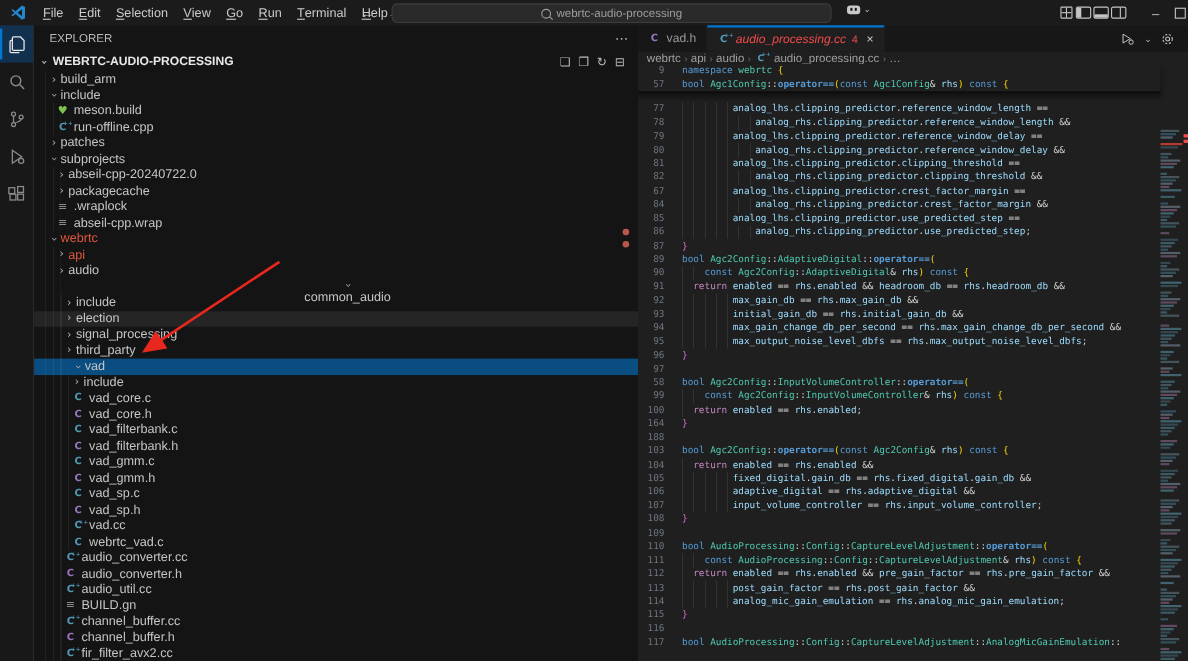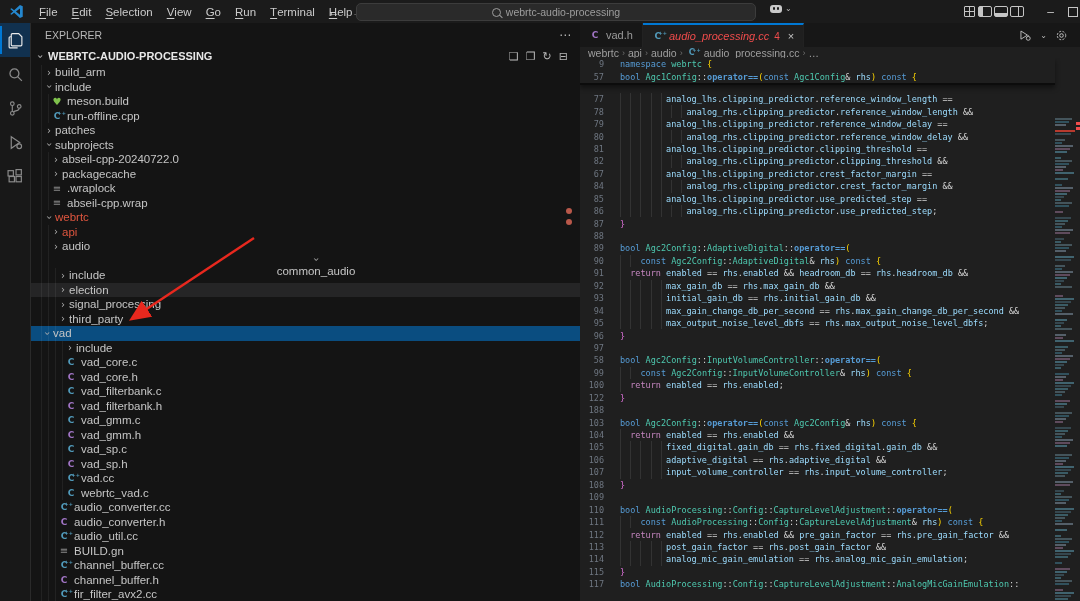--- a/index.html
+++ b/index.html
@@ -267,21 +267,21 @@
           <span class="tlabel">election</span>
         </div>
         <div class="trow" style="padding-left: 27px; background-image: repeating-linear-gradient(90deg, rgba(255, 255, 255, 0.06) 0px, rgba(255, 255, 255, 0.06) 1px, transparent 1px, transparent 7px); background-position: 10px 0px; background-size: 21px 100%; background-repeat: no-repeat;">
           <span class="chev">›</span>
           <span class="tlabel">signal_processing</span>
         </div>
         <div class="trow" style="padding-left: 27px; background-image: repeating-linear-gradient(90deg, rgba(255, 255, 255, 0.06) 0px, rgba(255, 255, 255, 0.06) 1px, transparent 1px, transparent 7px); background-position: 10px 0px; background-size: 21px 100%; background-repeat: no-repeat;">
           <span class="chev">›</span>
           <span class="tlabel">third_party</span>
         </div>
-        <div class="trow selected" style="padding-left: 11px; background-image: repeating-linear-gradient(90deg, rgba(255, 255, 255, 0.06) 0px, rgba(255, 255, 255, 0.06) 1px, transparent 1px, transparent 7px); background-position: 10px 0px; background-size: 21px 100%; background-repeat: no-repeat;">
+        <div class="trow selected" style="padding-left: 35px; background-image: repeating-linear-gradient(90deg, rgba(255, 255, 255, 0.06) 0px, rgba(255, 255, 255, 0.06) 1px, transparent 1px, transparent 7px); background-position: 10px 0px; background-size: 21px 100%; background-repeat: no-repeat;">
           <span class="chev open">›</span>
           <span class="tlabel">vad</span>
         </div>
         <div class="trow" style="padding-left: 34px; background-image: repeating-linear-gradient(90deg, rgba(255, 255, 255, 0.06) 0px, rgba(255, 255, 255, 0.06) 1px, transparent 1px, transparent 7px); background-position: 10px 0px; background-size: 28px 100%; background-repeat: no-repeat;">
           <span class="chev">›</span>
           <span class="tlabel">include</span>
         </div>
         <div class="trow" style="padding-left: 34px; background-image: repeating-linear-gradient(90deg, rgba(255, 255, 255, 0.06) 0px, rgba(255, 255, 255, 0.06) 1px, transparent 1px, transparent 7px); background-position: 10px 0px; background-size: 28px 100%; background-repeat: no-repeat;">
           <span class="fi c">C</span>
           <span class="tlabel">vad_core.c</span>
@@ -400,48 +400,48 @@
           <div class="cl"><span class="ln">78</span><span class="ct"><span class="ind" style="width: 66.495px;"></span><span class="v">analog_rhs</span><span class="o">.</span><span class="v">clipping_predictor</span><span class="o">.</span><span class="v">reference_window_length</span><span> </span><span class="o">&amp;&amp;</span></span></div>
           <div class="cl"><span class="ln">79</span><span class="ct"><span class="ind" style="width: 46.035px;"></span><span class="v">analog_lhs</span><span class="o">.</span><span class="v">clipping_predictor</span><span class="o">.</span><span class="v">reference_window_delay</span><span> </span><span class="o">==</span></span></div>
           <div class="cl"><span class="ln">80</span><span class="ct"><span class="ind" style="width: 66.495px;"></span><span class="v">analog_rhs</span><span class="o">.</span><span class="v">clipping_predictor</span><span class="o">.</span><span class="v">reference_window_delay</span><span> </span><span class="o">&amp;&amp;</span></span></div>
           <div class="cl"><span class="ln">81</span><span class="ct"><span class="ind" style="width: 46.035px;"></span><span class="v">analog_lhs</span><span class="o">.</span><span class="v">clipping_predictor</span><span class="o">.</span><span class="v">clipping_threshold</span><span> </span><span class="o">==</span></span></div>
           <div class="cl"><span class="ln">82</span><span class="ct"><span class="ind" style="width: 66.495px;"></span><span class="v">analog_rhs</span><span class="o">.</span><span class="v">clipping_predictor</span><span class="o">.</span><span class="v">clipping_threshold</span><span> </span><span class="o">&amp;&amp;</span></span></div>
           <div class="cl"><span class="ln">67</span><span class="ct"><span class="ind" style="width: 46.035px;"></span><span class="v">analog_lhs</span><span class="o">.</span><span class="v">clipping_predictor</span><span class="o">.</span><span class="v">crest_factor_margin</span><span> </span><span class="o">==</span></span></div>
           <div class="cl"><span class="ln">84</span><span class="ct"><span class="ind" style="width: 66.495px;"></span><span class="v">analog_rhs</span><span class="o">.</span><span class="v">clipping_predictor</span><span class="o">.</span><span class="v">crest_factor_margin</span><span> </span><span class="o">&amp;&amp;</span></span></div>
           <div class="cl"><span class="ln">85</span><span class="ct"><span class="ind" style="width: 46.035px;"></span><span class="v">analog_lhs</span><span class="o">.</span><span class="v">clipping_predictor</span><span class="o">.</span><span class="v">use_predicted_step</span><span> </span><span class="o">==</span></span></div>
           <div class="cl"><span class="ln">86</span><span class="ct"><span class="ind" style="width: 66.495px;"></span><span class="v">analog_rhs</span><span class="o">.</span><span class="v">clipping_predictor</span><span class="o">.</span><span class="v">use_predicted_step</span><span class="o">;</span></span></div>
           <div class="cl"><span class="ln">87</span><span class="ct"><span class="p">}</span></span></div>
-          <div class="cl"><span class="ln">88</span><span class="ct"></span></div>
           <div class="cl"><span class="ln">89</span><span class="ct"><span class="k">bool</span><span> </span><span class="t">Agc2Config</span><span class="o">::</span><span class="t">AdaptiveDigital</span><span class="o">::</span><span class="f">operator</span><span class="f">==</span><span class="g">(</span></span></div>
           <div class="cl"><span class="ln">90</span><span class="ct"><span class="ind" style="width: 20.46px;"></span><span class="k">const</span><span> </span><span class="t">Agc2Config</span><span class="o">::</span><span class="t">AdaptiveDigital</span><span class="o">&amp;</span><span> </span><span class="v">rhs</span><span class="g">)</span><span> </span><span class="k">const</span><span> </span><span class="g">{</span></span></div>
           <div class="cl"><span class="ln">91</span><span class="ct"><span class="ind" style="width: 10.23px;"></span><span class="r">return</span><span> </span><span class="v">enabled</span><span> </span><span class="o">==</span><span> </span><span class="v">rhs</span><span class="o">.</span><span class="v">enabled</span><span> </span><span class="o">&amp;&amp;</span><span> </span><span class="v">headroom_db</span><span> </span><span class="o">==</span><span> </span><span class="v">rhs</span><span class="o">.</span><span class="v">headroom_db</span><span> </span><span class="o">&amp;&amp;</span></span></div>
           <div class="cl"><span class="ln">92</span><span class="ct"><span class="ind" style="width: 46.035px;"></span><span class="v">max_gain_db</span><span> </span><span class="o">==</span><span> </span><span class="v">rhs</span><span class="o">.</span><span class="v">max_gain_db</span><span> </span><span class="o">&amp;&amp;</span></span></div>
           <div class="cl"><span class="ln">93</span><span class="ct"><span class="ind" style="width: 46.035px;"></span><span class="v">initial_gain_db</span><span> </span><span class="o">==</span><span> </span><span class="v">rhs</span><span class="o">.</span><span class="v">initial_gain_db</span><span> </span><span class="o">&amp;&amp;</span></span></div>
           <div class="cl"><span class="ln">94</span><span class="ct"><span class="ind" style="width: 46.035px;"></span><span class="v">max_gain_change_db_per_second</span><span> </span><span class="o">==</span><span> </span><span class="v">rhs</span><span class="o">.</span><span class="v">max_gain_change_db_per_second</span><span> </span><span class="o">&amp;&amp;</span></span></div>
           <div class="cl"><span class="ln">95</span><span class="ct"><span class="ind" style="width: 46.035px;"></span><span class="v">max_output_noise_level_dbfs</span><span> </span><span class="o">==</span><span> </span><span class="v">rhs</span><span class="o">.</span><span class="v">max_output_noise_level_dbfs</span><span class="o">;</span></span></div>
           <div class="cl"><span class="ln">96</span><span class="ct"><span class="p">}</span></span></div>
           <div class="cl"><span class="ln">97</span><span class="ct"></span></div>
           <div class="cl"><span class="ln">58</span><span class="ct"><span class="k">bool</span><span> </span><span class="t">Agc2Config</span><span class="o">::</span><span class="t">InputVolumeController</span><span class="o">::</span><span class="f">operator</span><span class="f">==</span><span class="g">(</span></span></div>
           <div class="cl"><span class="ln">99</span><span class="ct"><span class="ind" style="width: 20.46px;"></span><span class="k">const</span><span> </span><span class="t">Agc2Config</span><span class="o">::</span><span class="t">InputVolumeController</span><span class="o">&amp;</span><span> </span><span class="v">rhs</span><span class="g">)</span><span> </span><span class="k">const</span><span> </span><span class="g">{</span></span></div>
           <div class="cl"><span class="ln">100</span><span class="ct"><span class="ind" style="width: 10.23px;"></span><span class="r">return</span><span> </span><span class="v">enabled</span><span> </span><span class="o">==</span><span> </span><span class="v">rhs</span><span class="o">.</span><span class="v">enabled</span><span class="o">;</span></span></div>
-          <div class="cl"><span class="ln">122</span><span class="ct"><span class="p">}</span></span></div>
+          <div class="cl"><span class="ln">164</span><span class="ct"><span class="p">}</span></span></div>
           <div class="cl"><span class="ln">188</span><span class="ct"></span></div>
           <div class="cl"><span class="ln">103</span><span class="ct"><span class="k">bool</span><span> </span><span class="t">Agc2Config</span><span class="o">::</span><span class="f">operator</span><span class="f">==</span><span class="g">(</span><span class="k">const</span><span> </span><span class="t">Agc2Config</span><span class="o">&amp;</span><span> </span><span class="v">rhs</span><span class="g">)</span><span> </span><span class="k">const</span><span> </span><span class="g">{</span></span></div>
           <div class="cl"><span class="ln">104</span><span class="ct"><span class="ind" style="width: 10.23px;"></span><span class="r">return</span><span> </span><span class="v">enabled</span><span> </span><span class="o">==</span><span> </span><span class="v">rhs</span><span class="o">.</span><span class="v">enabled</span><span> </span><span class="o">&amp;&amp;</span></span></div>
           <div class="cl"><span class="ln">105</span><span class="ct"><span class="ind" style="width: 46.035px;"></span><span class="v">fixed_digital</span><span class="o">.</span><span class="v">gain_db</span><span> </span><span class="o">==</span><span> </span><span class="v">rhs</span><span class="o">.</span><span class="v">fixed_digital</span><span class="o">.</span><span class="v">gain_db</span><span> </span><span class="o">&amp;&amp;</span></span></div>
           <div class="cl"><span class="ln">106</span><span class="ct"><span class="ind" style="width: 46.035px;"></span><span class="v">adaptive_digital</span><span> </span><span class="o">==</span><span> </span><span class="v">rhs</span><span class="o">.</span><span class="v">adaptive_digital</span><span> </span><span class="o">&amp;&amp;</span></span></div>
           <div class="cl"><span class="ln">107</span><span class="ct"><span class="ind" style="width: 46.035px;"></span><span class="v">input_volume_controller</span><span> </span><span class="o">==</span><span> </span><span class="v">rhs</span><span class="o">.</span><span class="v">input_volume_controller</span><span class="o">;</span></span></div>
           <div class="cl"><span class="ln">108</span><span class="ct"><span class="p">}</span></span></div>
           <div class="cl"><span class="ln">109</span><span class="ct"></span></div>
           <div class="cl"><span class="ln">110</span><span class="ct"><span class="k">bool</span><span> </span><span class="t">AudioProcessing</span><span class="o">::</span><span class="t">Config</span><span class="o">::</span><span class="t">CaptureLevelAdjustment</span><span class="o">::</span><span class="f">operator</span><span class="f">==</span><span class="g">(</span></span></div>
           <div class="cl"><span class="ln">111</span><span class="ct"><span class="ind" style="width: 20.46px;"></span><span class="k">const</span><span> </span><span class="t">AudioProcessing</span><span class="o">::</span><span class="t">Config</span><span class="o">::</span><span class="t">CaptureLevelAdjustment</span><span class="o">&amp;</span><span> </span><span class="v">rhs</span><span class="g">)</span><span> </span><span class="k">const</span><span> </span><span class="g">{</span></span></div>
           <div class="cl"><span class="ln">112</span><span class="ct"><span class="ind" style="width: 10.23px;"></span><span class="r">return</span><span> </span><span class="v">enabled</span><span> </span><span class="o">==</span><span> </span><span class="v">rhs</span><span class="o">.</span><span class="v">enabled</span><span> </span><span class="o">&amp;&amp;</span><span> </span><span class="v">pre_gain_factor</span><span> </span><span class="o">==</span><span> </span><span class="v">rhs</span><span class="o">.</span><span class="v">pre_gain_factor</span><span> </span><span class="o">&amp;&amp;</span></span></div>
           <div class="cl"><span class="ln">113</span><span class="ct"><span class="ind" style="width: 46.035px;"></span><span class="v">post_gain_factor</span><span> </span><span class="o">==</span><span> </span><span class="v">rhs</span><span class="o">.</span><span class="v">post_gain_factor</span><span> </span><span class="o">&amp;&amp;</span></span></div>
           <div class="cl"><span class="ln">114</span><span class="ct"><span class="ind" style="width: 46.035px;"></span><span class="v">analog_mic_gain_emulation</span><span> </span><span class="o">==</span><span> </span><span class="v">rhs</span><span class="o">.</span><span class="v">analog_mic_gain_emulation</span><span class="o">;</span></span></div>
           <div class="cl"><span class="ln">115</span><span class="ct"><span class="p">}</span></span></div>
+          <div class="cl"><span class="ln">116</span><span class="ct"></span></div>
           <div class="cl"><span class="ln">117</span><span class="ct"><span class="k">bool</span><span> </span><span class="t">AudioProcessing</span><span class="o">::</span><span class="t">Config</span><span class="o">::</span><span class="t">CaptureLevelAdjustment</span><span class="o">::</span><span class="t">AnalogMicGainEmulation</span><span class="o">::</span></span></div>
         </div>
       <div id="minimap">
           <span class="mmline" style="top: 36px; width: 17px; background: rgb(75, 94, 102);"></span>
           <span class="mmline" style="top: 39px; width: 14px; background: rgb(53, 90, 104);"></span>
           <span class="mmline" style="top: 42px; width: 11px; background: rgb(94, 107, 119);"></span>
           <span class="mmline" style="top: 48px; width: 20px; background: rgb(210, 63, 49);"></span>
           <span class="mmline" style="top: 51px; width: 16px; background: rgb(58, 79, 88);"></span>
           <span class="mmline" style="top: 57px; width: 10px; background: rgb(75, 94, 102);"></span>
           <span class="mmline" style="top: 60px; width: 7px; background: rgb(53, 90, 104);"></span>

